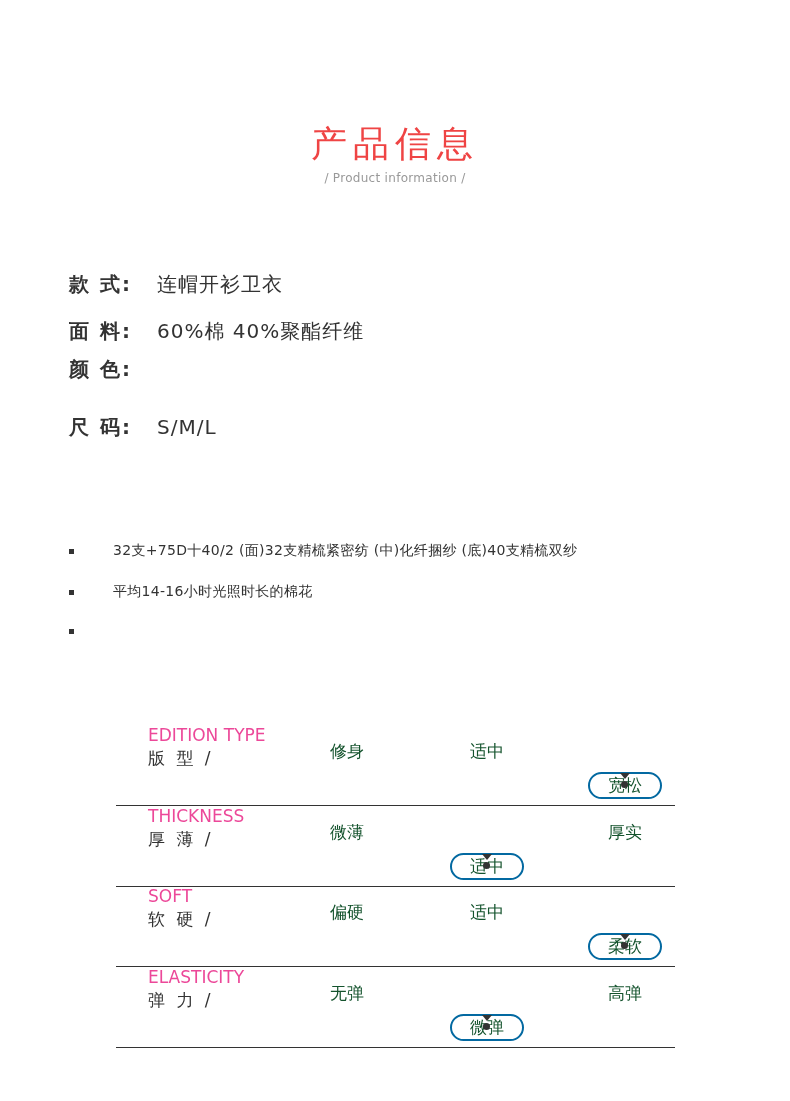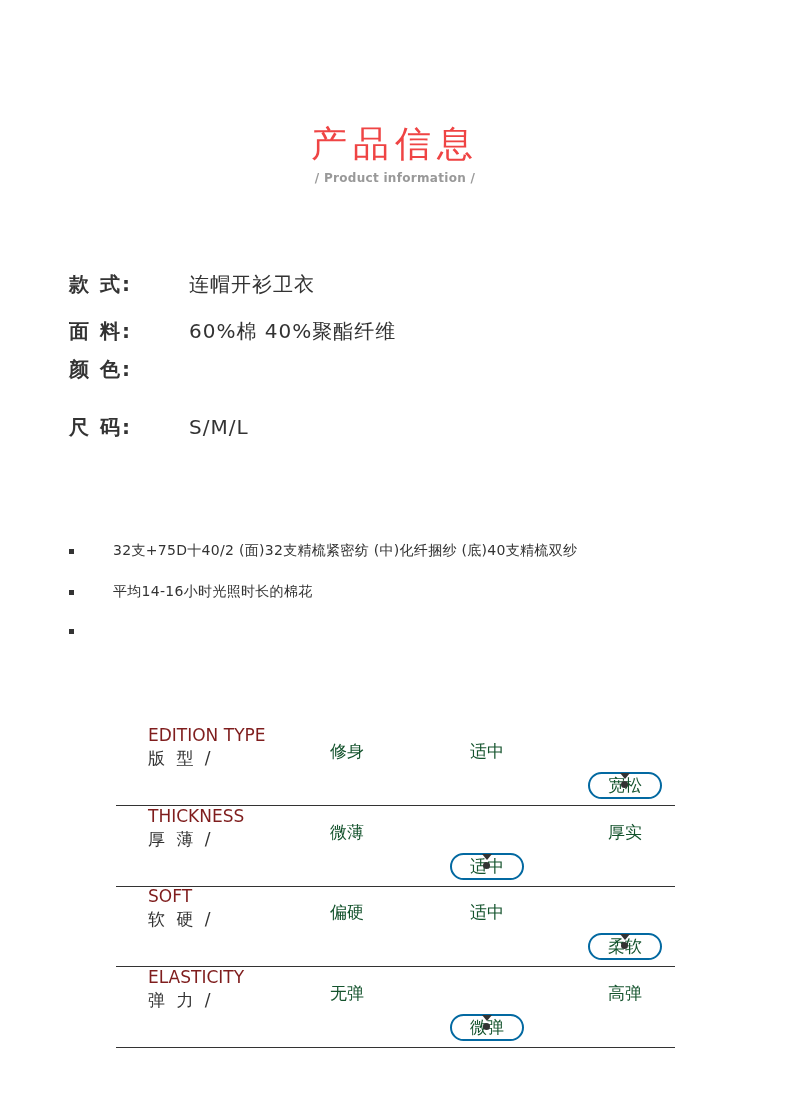--- a/index.html
+++ b/index.html
@@ -7,31 +7,31 @@
     width: 790px; height: 1101px; background: #ffffff; position: relative;
     font-family: "DejaVu Sans", "Liberation Sans", sans-serif; color: #333333;
     overflow: hidden;
   }
   .title {
     position: absolute; top: 120px; left: 0; width: 790px; text-align: center;
     font-size: 36px; font-weight: normal; letter-spacing: 6px; color: #ef4444;
   }
   .subtitle {
     position: absolute; top: 171px; left: 0; width: 790px; text-align: center;
-    font-size: 12px; font-weight: bold; color: #999999; letter-spacing: 0.3px;
+    font-size: 12px; font-weight: normal; color: #999999; letter-spacing: 0.3px;
   }
   .spec-row { position: absolute; left: 69px; height: 30px; display: flex; align-items: center; }
   .spec-label { width: 88px; font-size: 20px; font-weight: bold; color: #333; letter-spacing: 2px; }
-  .spec-value { font-size: 20px; color: #333; letter-spacing: 1px; margin-left: 32px; }
+  .spec-value { font-size: 20px; color: #333; letter-spacing: 1px; }
   .bullet-row { position: absolute; left: 69px; display: flex; align-items: center; height: 20px; gap: 28px; }
   .bullet { width: 5px; height: 5px; background: #333; margin-right: 11px; }
   .bullet-text { font-size: 14px; color: #333; letter-spacing: 0.3px; }
   .attr-row { position: absolute; left: 116px; width: 559px; height: 81px; }
   .attr-line { position: absolute; left: 0; right: 0; bottom: 0; height: 1px; background: #333; }
-  .attr-en { position: absolute; left: 32px; top: 0; font-size: 17px; color: #7f1d1d; }
+  .attr-en { position: absolute; left: 32px; top: 0; font-size: 17px; color: #ec4899; }
   .attr-cn { position: absolute; left: 32px; top: 22px; font-size: 17px; color: #333; letter-spacing: 3px; }
   .opt { position: absolute; top: 13px; width: 74px; text-align: center; font-size: 17px; color: #14532d; height: 27px; line-height: 27px; }
   .opt.selected { border: 2px solid #0369a1; border-radius: 14px; line-height: 23px; margin-top: 34px; }
   .pointer {
     position: absolute; width: 0; height: 0; border-left: 5px solid transparent;
     border-right: 5px solid transparent; border-top: 6px solid #333;
   }
   .dot { position: absolute; width: 7px; height: 7px; border-radius: 50%; background: #333; }
 </style>
 </head>

